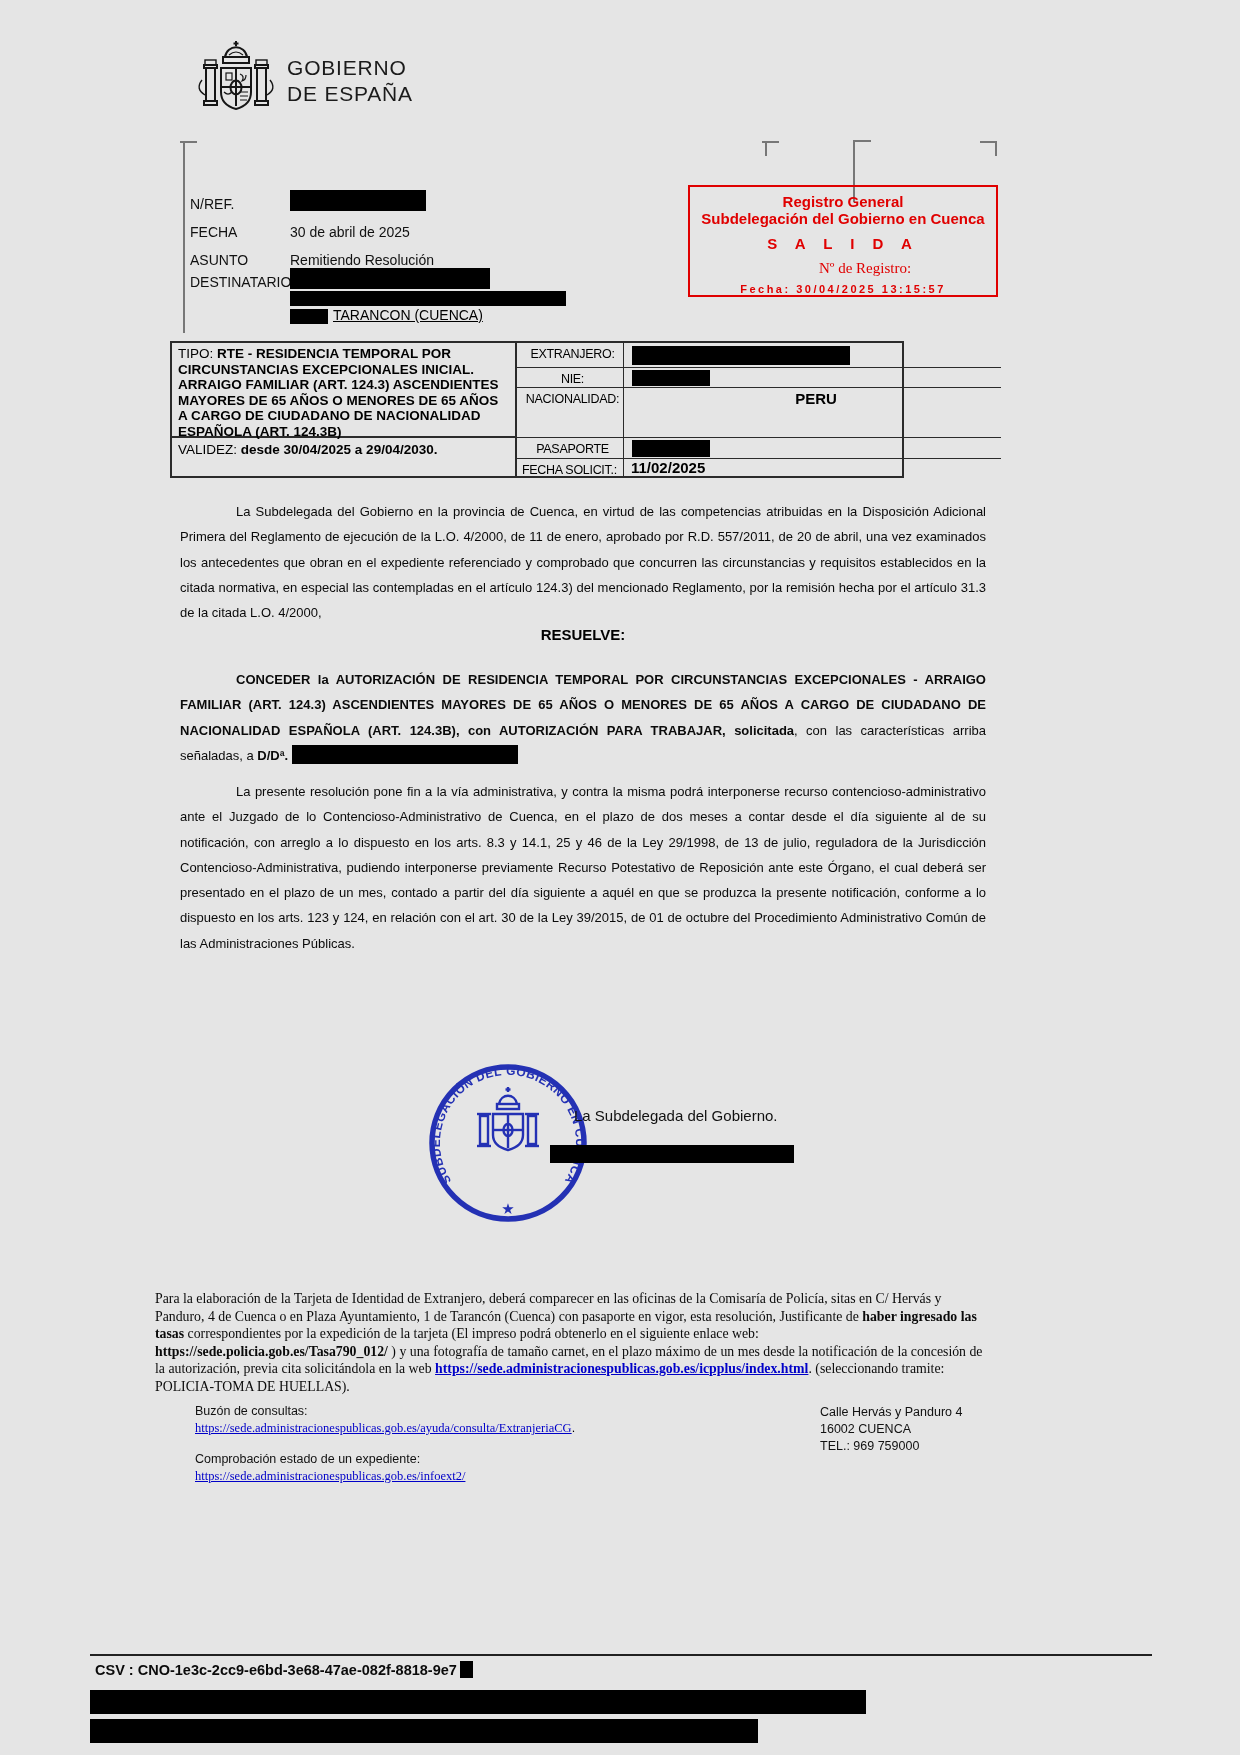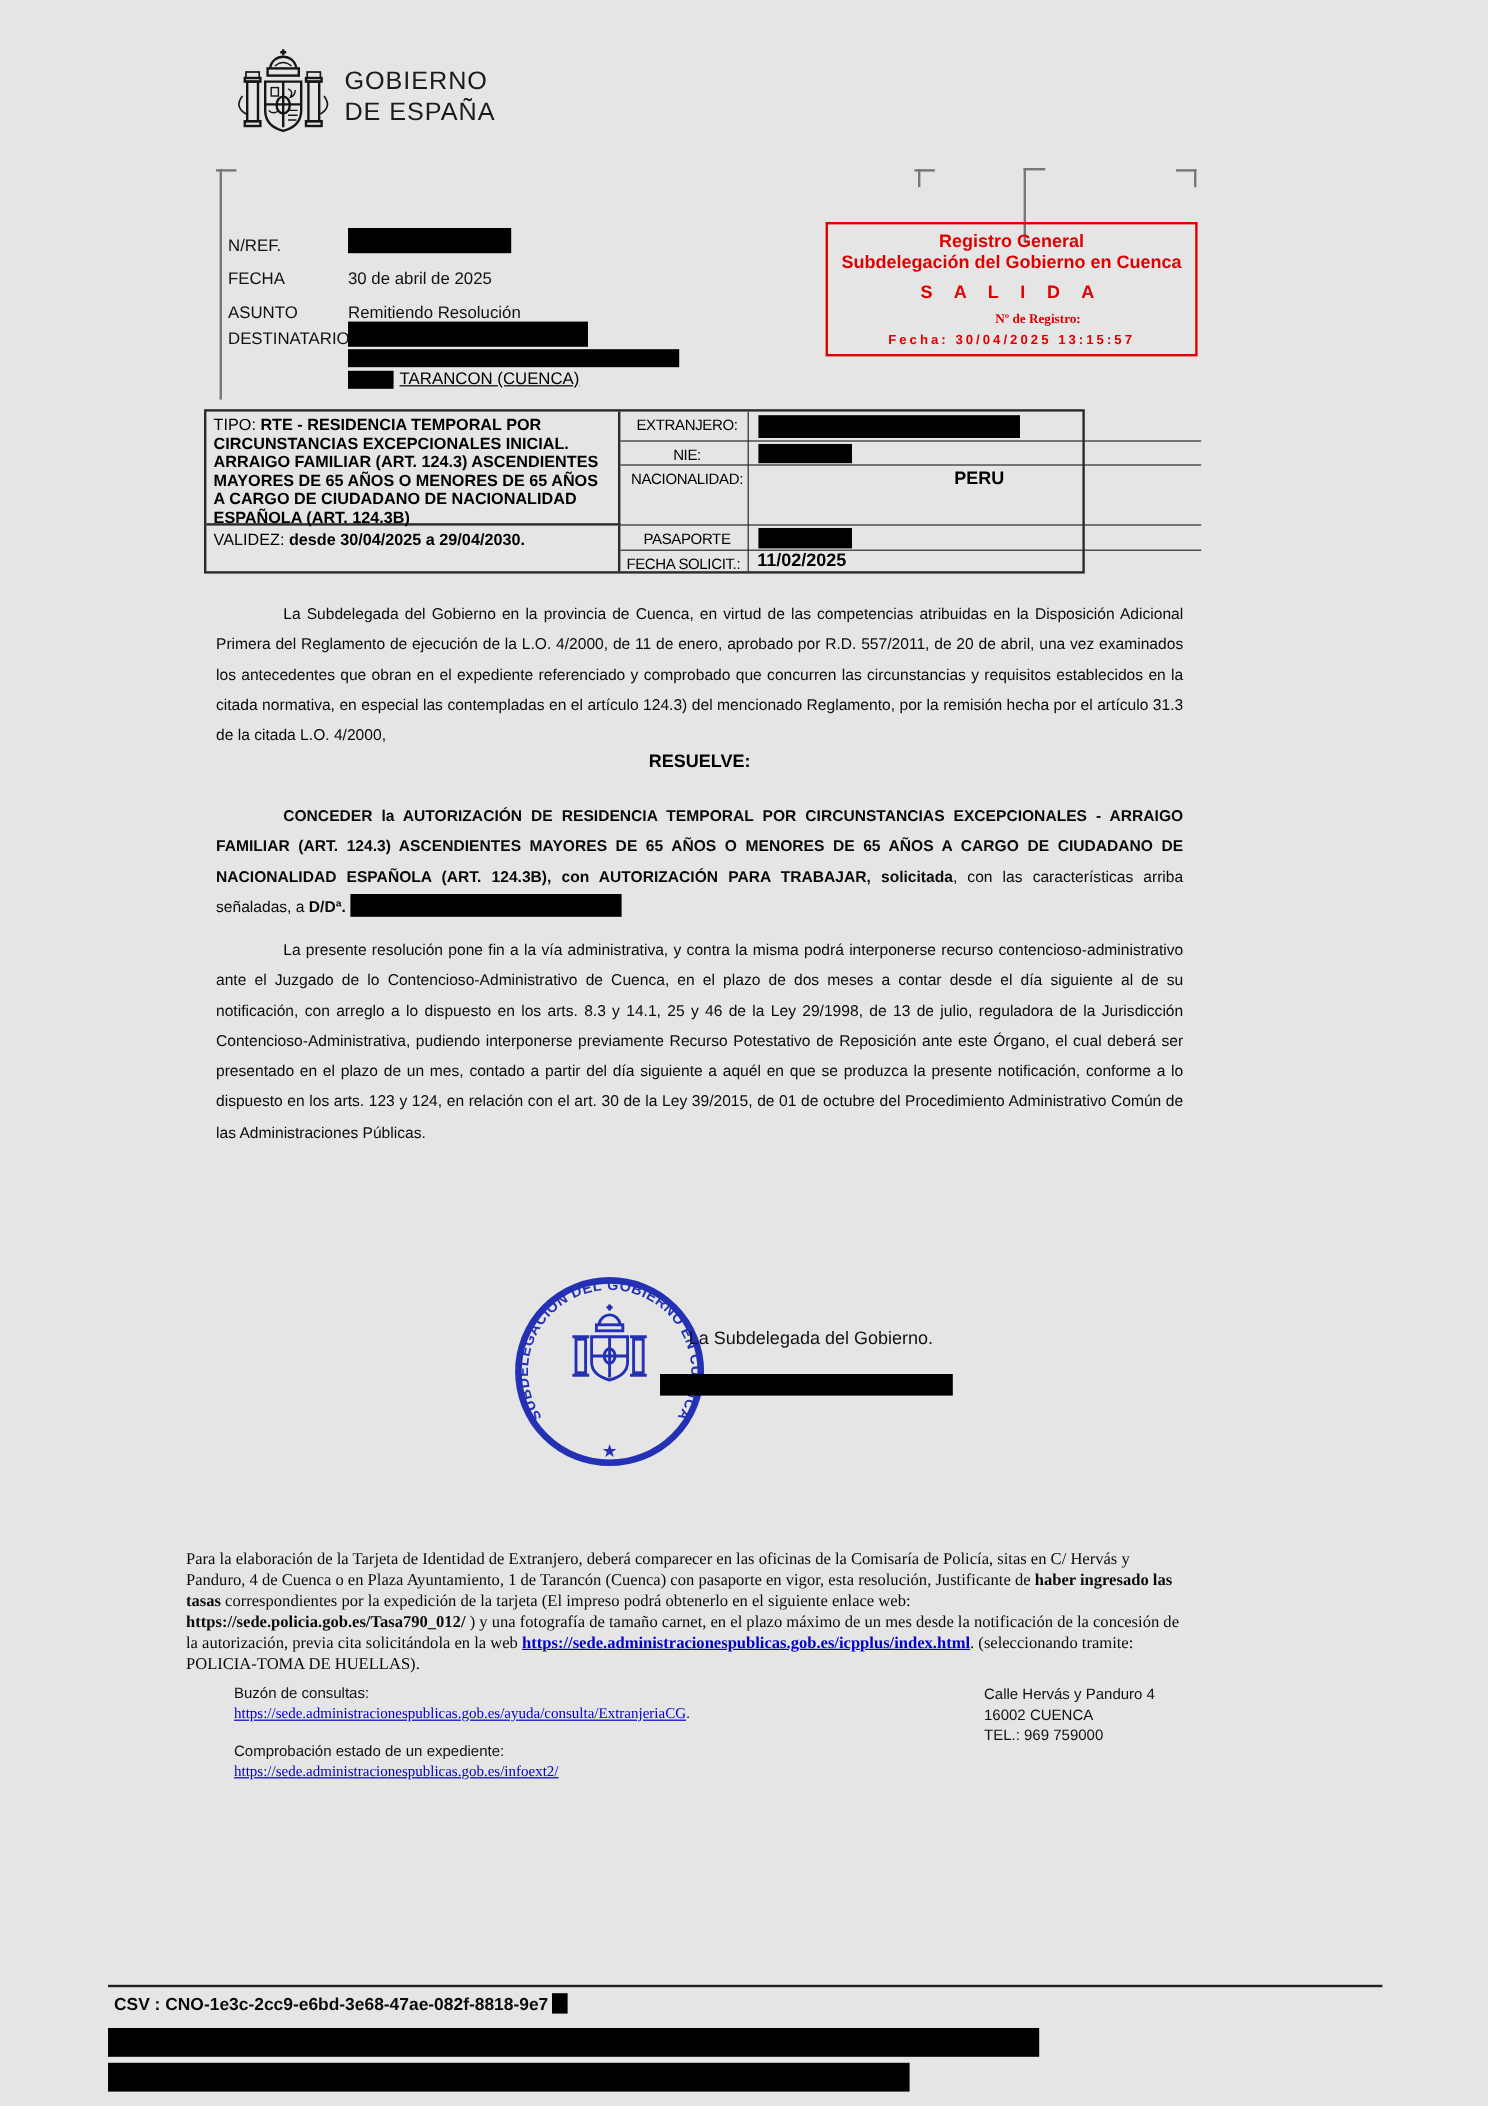--- a/index.html
+++ b/index.html
@@ -16,21 +16,21 @@
   .gov-title { font-size:21px; line-height:26px; letter-spacing:.8px; color:#1b1b1b; }
   .dept { width:374px; font-weight:bold; font-size:11.5px; color:#111; }
   .dept-band { background:#d9d9d9; padding:12px 2px 2px 3px; }
   .dept-l2 { padding:2px 2px 0 3px; }
 
   
   .regbox { width:310px; height:112px; border:2px solid #e00000; color:#e00000; text-align:center; }
   .regbox .t1 { font-size:15px; font-weight:bold; margin-top:6px; }
   .regbox .t2 { font-size:15px; font-weight:bold; }
   .regbox .salida { font-size:15px; font-weight:bold; letter-spacing:7px; margin-top:8px; }
-  .regbox .nreg { font-family:"Liberation Serif", serif; font-size:11px; font-weight:bold; margin-top:8px;padding-left:44px; }
+  .regbox .nreg { font-family:"Liberation Serif", serif; font-size:15px; font-weight:normal; margin-top:8px;padding-left:44px; }
   .regbox .rfecha { font-size:11px; font-weight:bold; letter-spacing:2.5px; margin-top:6px; }
 
   
   .flabel, .fvalue { font-size:14px; color:#111; }
   .city { font-size:14px; text-decoration:underline; }
 
   
   .casetable { left:170px; top:341px; width:734px; height:137px; border:2px solid #2b2b2b; }
   .cell { position:absolute; border-color:#2b2b2b; }
   .tipo-cell { left:0; top:0; width:345px; height:95px; border-right:2px solid #2b2b2b; border-bottom:2px solid #2b2b2b; padding:3px 6px; font-size:13.5px; line-height:15.6px; }

